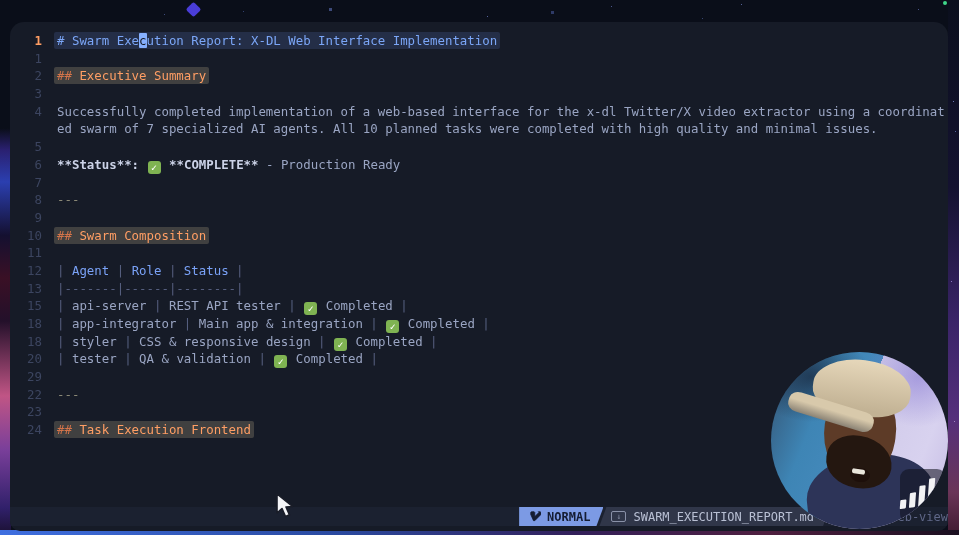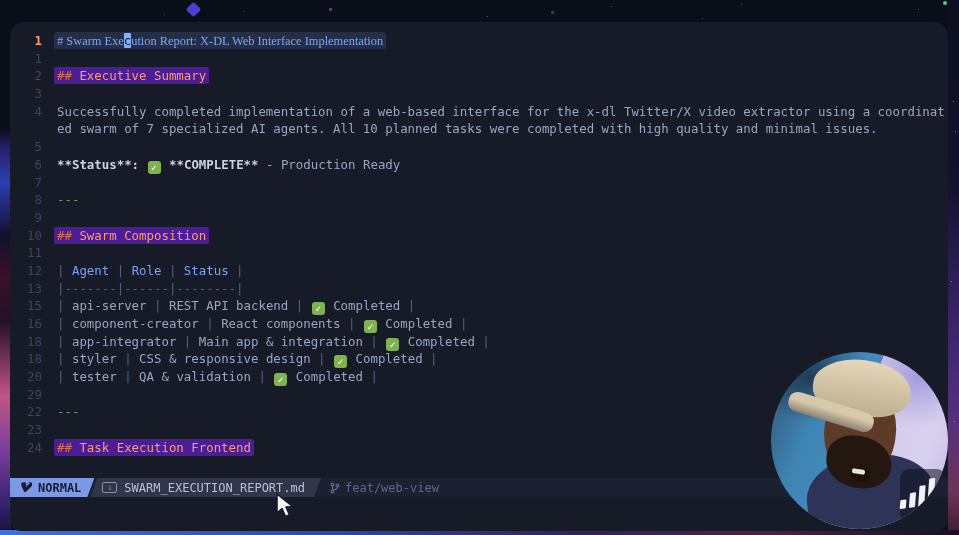--- a/index.html
+++ b/index.html
@@ -30,38 +30,38 @@
     background:#161b27; border-radius:14px 14px 10px 10px; overflow:hidden; }
 
   .editor { position:relative; width:100%; height:470px; padding-top:10px;
     font-size:12.4px; }
   .line { height:17.7px; line-height:17.7px; white-space:pre; }
   .gutter { display:inline-block; width:32px; text-align:right; margin-right:15px;
     color:#3c4560; }
   .g-cur { color:#ff9e64; font-weight:bold; }
   .lt { border-radius:2px; }
   .hlt { background:#242e47; padding:1px 3px; margin-left:-3px; }
-  .hlh { background:#4c1d95; padding:1px 3px; margin-left:-3px;text-align:center; }
-
-  .seg-t  { color:#7ba6f7;font-family:Liberation Serif, serif; }
+  .hlh { background:#404040; padding:1px 3px; margin-left:-3px;text-align:center; }
+
+  .seg-t  { color:#7ba6f7; }
   .seg-cur{ background:#86b0ff; color:#10141f; border-radius:1px; }
   .seg-h2m{ color:#d4744a; }
   .seg-h2 { color:#ff9e64; }
   .seg-b  { color:#9aa5c3; }
   .seg-d  { color:#555e7e; }
   .seg-bd { color:#ccd3e8; font-weight:bold; }
   .seg-bl { color:#7aa2f7; }
   .seg-hr { color:#8a8876; }
   .seg-ck { display:inline-block; width:13px; height:13px; line-height:13px;
     background:#7fb352; color:#ffffff; font-size:10px; text-align:center;
     border-radius:3px; vertical-align:-2px; margin:0 1px; font-weight:bold; }
 
   
-  .statusline { position:absolute; left:0; top:456px; width:100%; height:19px;
-    background:#1b2130; display:flex; align-items:stretch; font-size:12px; }
+  .statusline { position:absolute; left:0; top:485px; width:100%; height:19px;
+    background:#1b2130; display:flex; align-items:stretch; font-size:12px;justify-content:flex-end; }
   .sl-mode { background:#7c9ae4; color:#151d33; font-weight:bold;
     display:flex; align-items:center; padding:0 13px 0 11px; gap:6px;
     clip-path:polygon(0 0, 100% 0, calc(100% - 7px) 100%, 0 100%); }
   .sl-file { background:#303649; color:#b9c0d4; display:flex; align-items:center;
     padding:0 16px 0 12px; gap:7px; margin-left:-4px;
     clip-path:polygon(7px 0, 100% 0, calc(100% - 7px) 100%, 0 100%); }
   .sl-branch { color:#5f6787; display:flex; align-items:center; padding-left:9px; gap:5px; }
   .vim-ic svg, .branch-ic svg { display:block; }
   .md-ic { display:inline-block; width:15px; height:11px; border:1px solid #8a91a8;
     border-radius:2px; color:#8a91a8; font-size:8px; line-height:9px; text-align:center; }
@@ -124,22 +124,21 @@
         <div class="line"><span class="gutter"></span><span class="lt"><span class="seg-b">ed swarm of 7 specialized AI agents. All 10 planned tasks were completed with high quality and minimal issues.</span></span></div>
         <div class="line"><span class="gutter">5</span><span class="lt"> </span></div>
         <div class="line"><span class="gutter">6</span><span class="lt"><span class="seg-bd">**Status**:</span><span class="seg-b"> </span><span class="seg-ck">✓</span><span class="seg-b"> </span><span class="seg-bd">**COMPLETE**</span><span class="seg-b"> - Production Ready</span></span></div>
         <div class="line"><span class="gutter">7</span><span class="lt"> </span></div>
         <div class="line"><span class="gutter">8</span><span class="lt"><span class="seg-hr">---</span></span></div>
         <div class="line"><span class="gutter">9</span><span class="lt"> </span></div>
         <div class="line"><span class="gutter">10</span><span class="lt hlh"><span class="seg-h2m">##</span><span class="seg-h2"> Swarm Composition</span></span></div>
         <div class="line"><span class="gutter">11</span><span class="lt"> </span></div>
         <div class="line"><span class="gutter">12</span><span class="lt"><span class="seg-d">| </span><span class="seg-bl">Agent</span><span class="seg-d"> | </span><span class="seg-bl">Role</span><span class="seg-d"> | </span><span class="seg-bl">Status</span><span class="seg-d"> |</span></span></div>
         <div class="line"><span class="gutter">13</span><span class="lt"><span class="seg-d">|-------|------|--------|</span></span></div>
-        <div class="line"><span class="gutter">15</span><span class="lt"><span class="seg-d">| </span><span class="seg-b">api-server</span><span class="seg-d"> | </span><span class="seg-b">REST API backend</span><span class="seg-d"> | </span><span class="seg-ck">✓</span><span class="seg-b"> Completed</span><span class="seg-d"> |</span></span></div>
-        <div class="line"><span class="gutter">16</span><span class="lt"><span class="seg-d">| </span><span class="seg-b">component-creator</span><span class="seg-d"> | </span><span class="seg-b">React components</span><span class="seg-d"> | </span><span class="seg-ck">✓</span><span class="seg-b"> Completed</span><span class="seg-d"> |</span></span></div>
+        <div class="line"><span class="gutter">15</span><span class="lt"><span class="seg-d">| </span><span class="seg-b">api-server</span><span class="seg-d"> | </span><span class="seg-b">REST API tester</span><span class="seg-d"> | </span><span class="seg-ck">✓</span><span class="seg-b"> Completed</span><span class="seg-d"> |</span></span></div>
         <div class="line"><span class="gutter">18</span><span class="lt"><span class="seg-d">| </span><span class="seg-b">app-integrator</span><span class="seg-d"> | </span><span class="seg-b">Main app &amp; integration</span><span class="seg-d"> | </span><span class="seg-ck">✓</span><span class="seg-b"> Completed</span><span class="seg-d"> |</span></span></div>
         <div class="line"><span class="gutter">18</span><span class="lt"><span class="seg-d">| </span><span class="seg-b">styler</span><span class="seg-d"> | </span><span class="seg-b">CSS &amp; responsive design</span><span class="seg-d"> | </span><span class="seg-ck">✓</span><span class="seg-b"> Completed</span><span class="seg-d"> |</span></span></div>
         <div class="line"><span class="gutter">20</span><span class="lt"><span class="seg-d">| </span><span class="seg-b">tester</span><span class="seg-d"> | </span><span class="seg-b">QA &amp; validation</span><span class="seg-d"> | </span><span class="seg-ck">✓</span><span class="seg-b"> Completed</span><span class="seg-d"> |</span></span></div>
         <div class="line"><span class="gutter">29</span><span class="lt"> </span></div>
         <div class="line"><span class="gutter">22</span><span class="lt"><span class="seg-hr">---</span></span></div>
         <div class="line"><span class="gutter">23</span><span class="lt"> </span></div>
         <div class="line"><span class="gutter">24</span><span class="lt hlh"><span class="seg-h2m">##</span><span class="seg-h2"> Task Execution Frontend</span></span></div>
       </div>
   </div>
 

